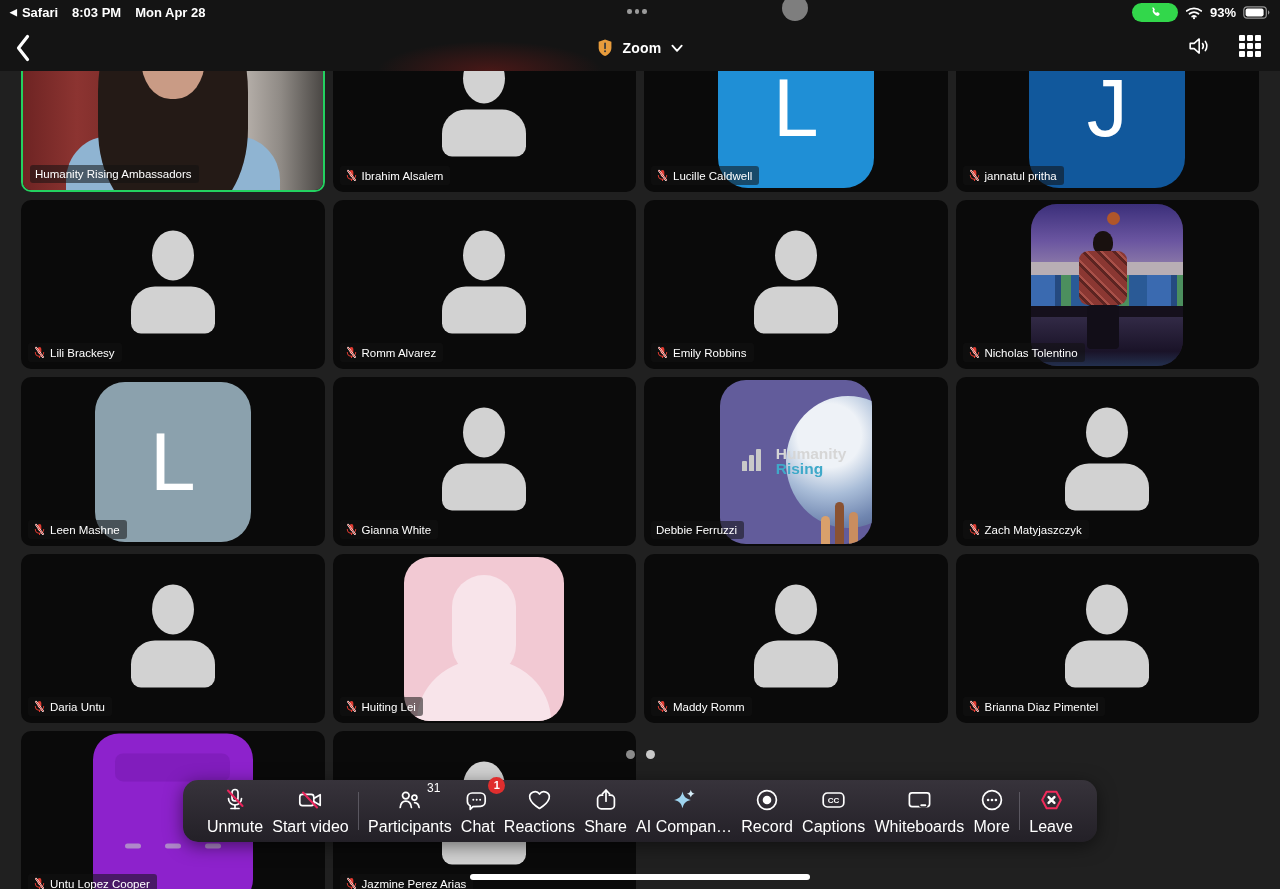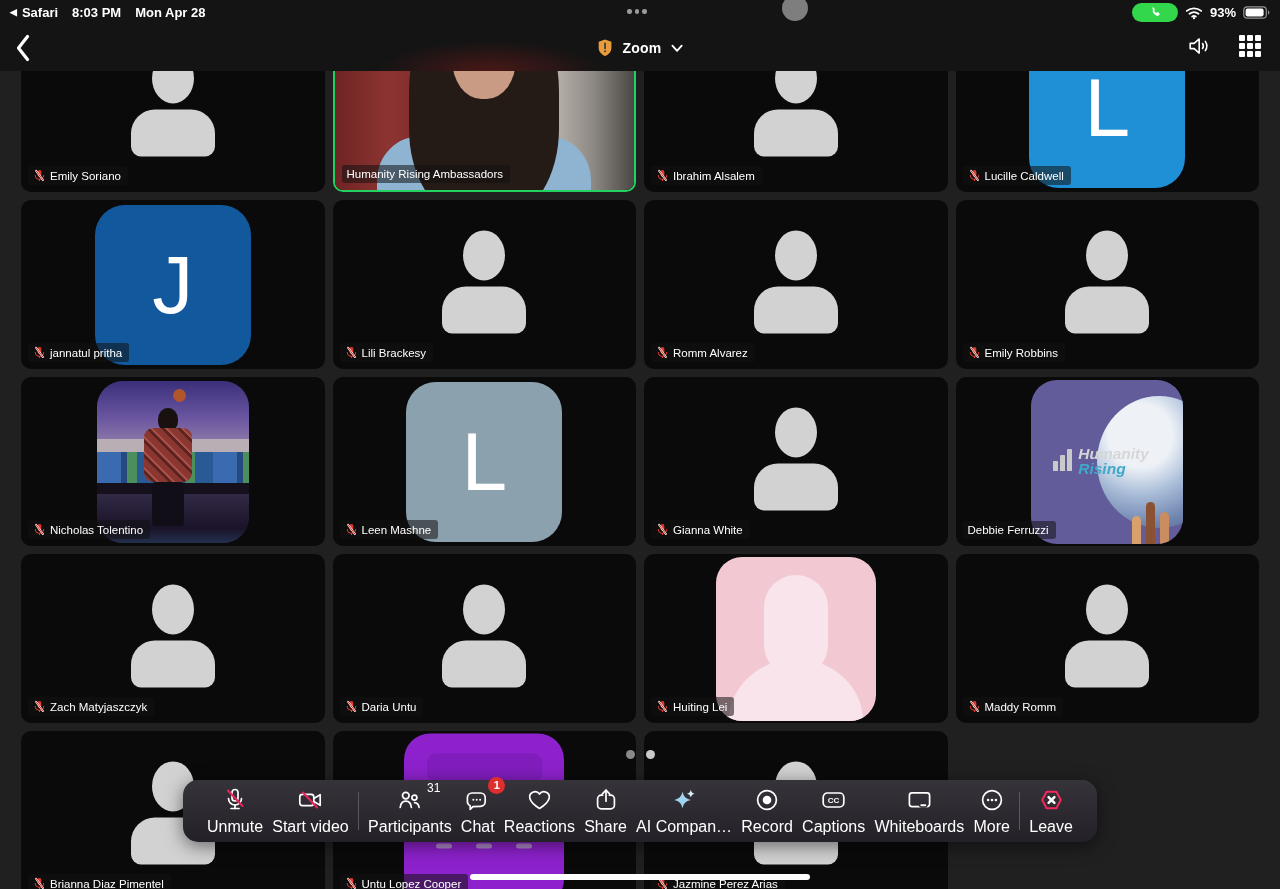--- a/index.html
+++ b/index.html
@@ -68,21 +68,21 @@
   .bw-torso{width:48px;height:54px;margin-top:-3px;border-radius:9px;
     background:repeating-linear-gradient(45deg,#8a3732 0 6px,#5c2421 6px 9px,#a85048 9px 11px);}
   .bw-legs{width:32px;height:44px;background:#120e18;margin:0 auto;border-radius:4px;}
   .bw-ball{position:absolute;left:50%;top:5.5%;width:13px;height:13px;border-radius:50%;background:#b0562a;z-index:2;}
   
   .scene-logo{position:absolute;left:50%;top:50%;transform:translate(-50%,-50%);width:152px;height:164px;
     border-radius:26px;overflow:hidden;background:#625c9b;}
   .lg-globe{position:absolute;right:-38px;top:16px;width:124px;height:132px;border-radius:50%;
     background:radial-gradient(circle at 35% 30%,#eef2f7 0 26%,#a9bdd8 48%,#7086b0 72%,#48577f 100%);}
   .lg-hand{position:absolute;border-radius:5px 5px 0 0;width:9px;bottom:-2px;}
-  .lg-text{position:absolute;left:22px;top:66px;display:flex;gap:6px;align-items:flex-start;z-index:3;font-style:italic;}
+  .lg-text{position:absolute;left:22px;top:66px;display:flex;gap:15px;align-items:flex-start;z-index:3;}
   .lg-bars{display:flex;align-items:flex-end;gap:2px;padding-top:3px;}
   .lg-bars i{width:5px;background:#c9c9c9;border-radius:1px 1px 0 0;display:block;}
   .lg-lines{display:flex;flex-direction:column;line-height:1.02;}
   .lg-l1{font-size:15.5px;font-weight:700;color:#d6d6d6;}
   .lg-l2{font-size:15.5px;font-weight:700;color:#3fa9c9;}
   
   .scene-pink{position:absolute;left:50%;top:50%;transform:translate(-50%,-50%);width:160px;height:164px;
     border-radius:26px;overflow:hidden;background:#f2c9d3;}
   .pk-head{position:absolute;left:50%;top:18px;transform:translateX(-50%);width:64px;height:102px;
     background:#f8e4ea;border-radius:32px;}
@@ -188,37 +188,20 @@
           <rect x="17" y="9" width="6" height="6" rx="1"></rect>
         <rect x="1" y="17" width="6" height="6" rx="1"></rect>
           <rect x="9" y="17" width="6" height="6" rx="1"></rect>
           <rect x="17" y="17" width="6" height="6" rx="1"></rect>
       </svg>
     </span>
   </div>
 </div>
 
 <div class="grid">
-    <div class="tile">
-      <div class="avatar">
-        <div class="head"></div>
-        <div class="bodyp"></div>
-      </div>
-      <div class="name-tag">
-        <span class="mic">
-          <svg width="13" height="13" viewBox="0 0 24 24">
-            <path fill="#e03a30" d="M12 14.6c1.9 0 3.4-1.5 3.4-3.4V5.4a3.4 3.4 0 1 0-6.8 0v5.8c0 1.9 1.5 3.4 3.4 3.4z"></path>
-            <path fill="#e03a30" d="M18.9 11.2a6.9 6.9 0 0 1-13.8 0H3.3a8.7 8.7 0 0 0 7.8 8.6V22h1.8v-2.2a8.7 8.7 0 0 0 7.8-8.6z"></path>
-            <path d="M5.5 3l13 17.5" stroke="#fff" stroke-width="3.4" stroke-linecap="round"></path>
-            <path d="M5.5 3l13 17.5" stroke="#c9271f" stroke-width="1.8" stroke-linecap="round"></path>
-          </svg>
-        </span>
-        <span>Emily Soriano</span>
-      </div>
-    </div>
     <div class="tile active">
       <div class="scene-video">
         <div class="sv-shirt"></div>
         <div class="sv-hair"></div>
         <div class="sv-face"></div>
       </div>
       <div class="name-tag">
         <span>Humanity Rising Ambassadors</span>
       </div>
     </div>

